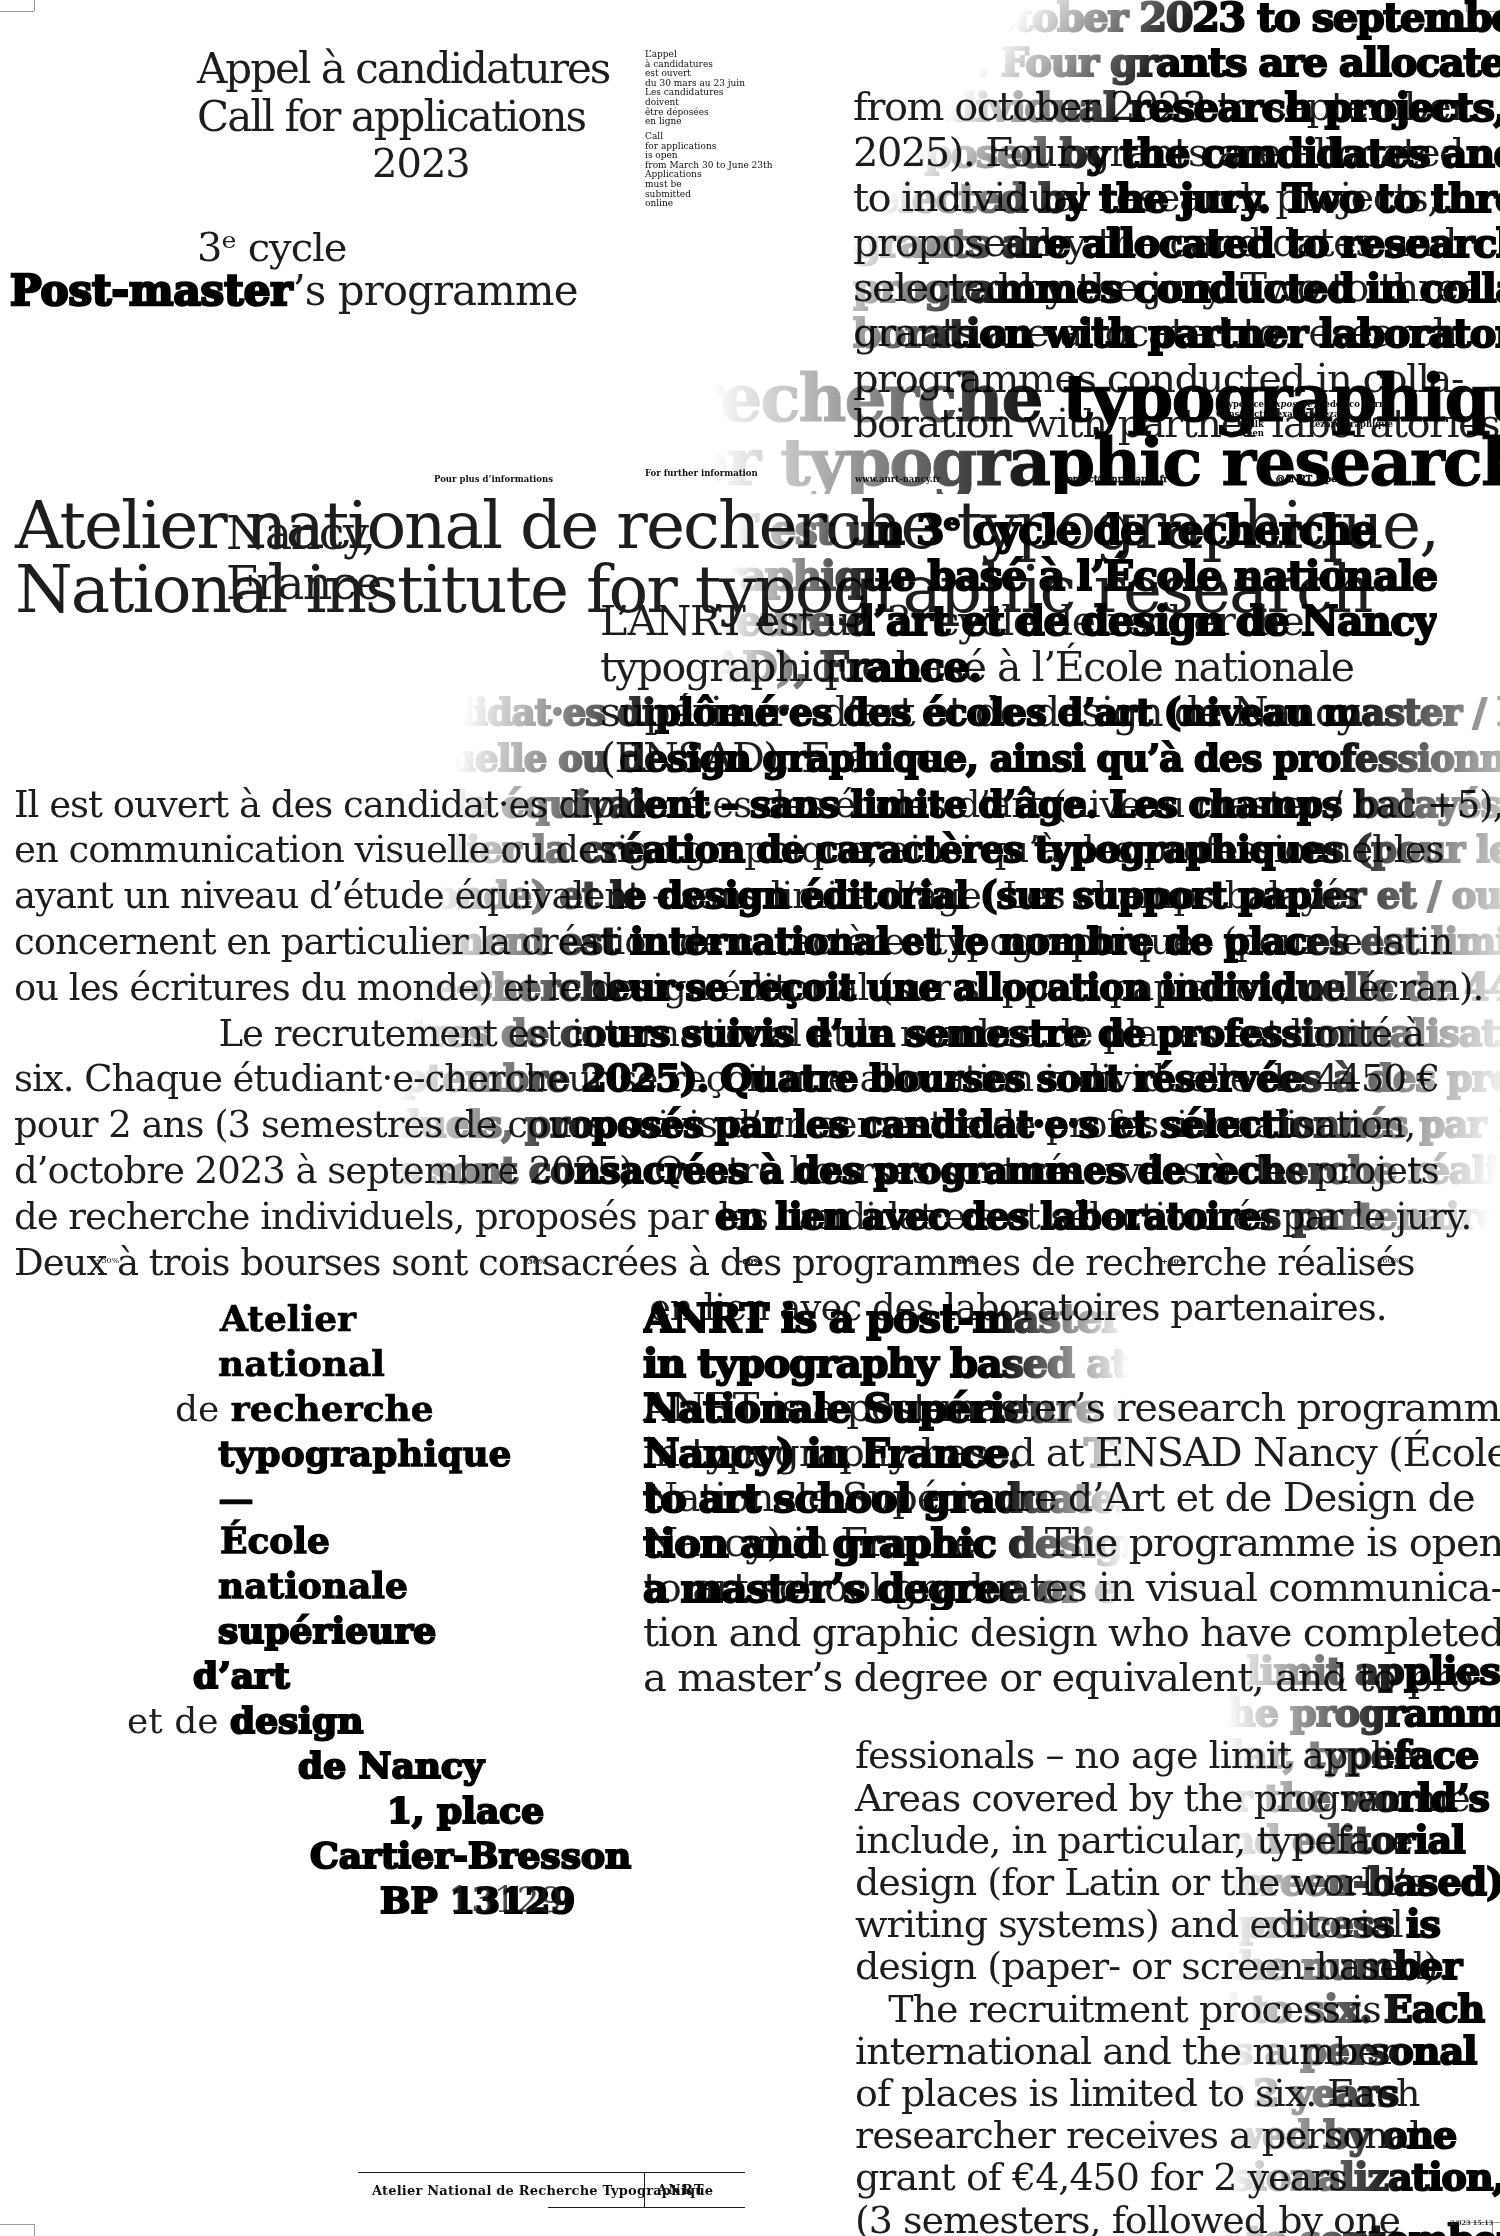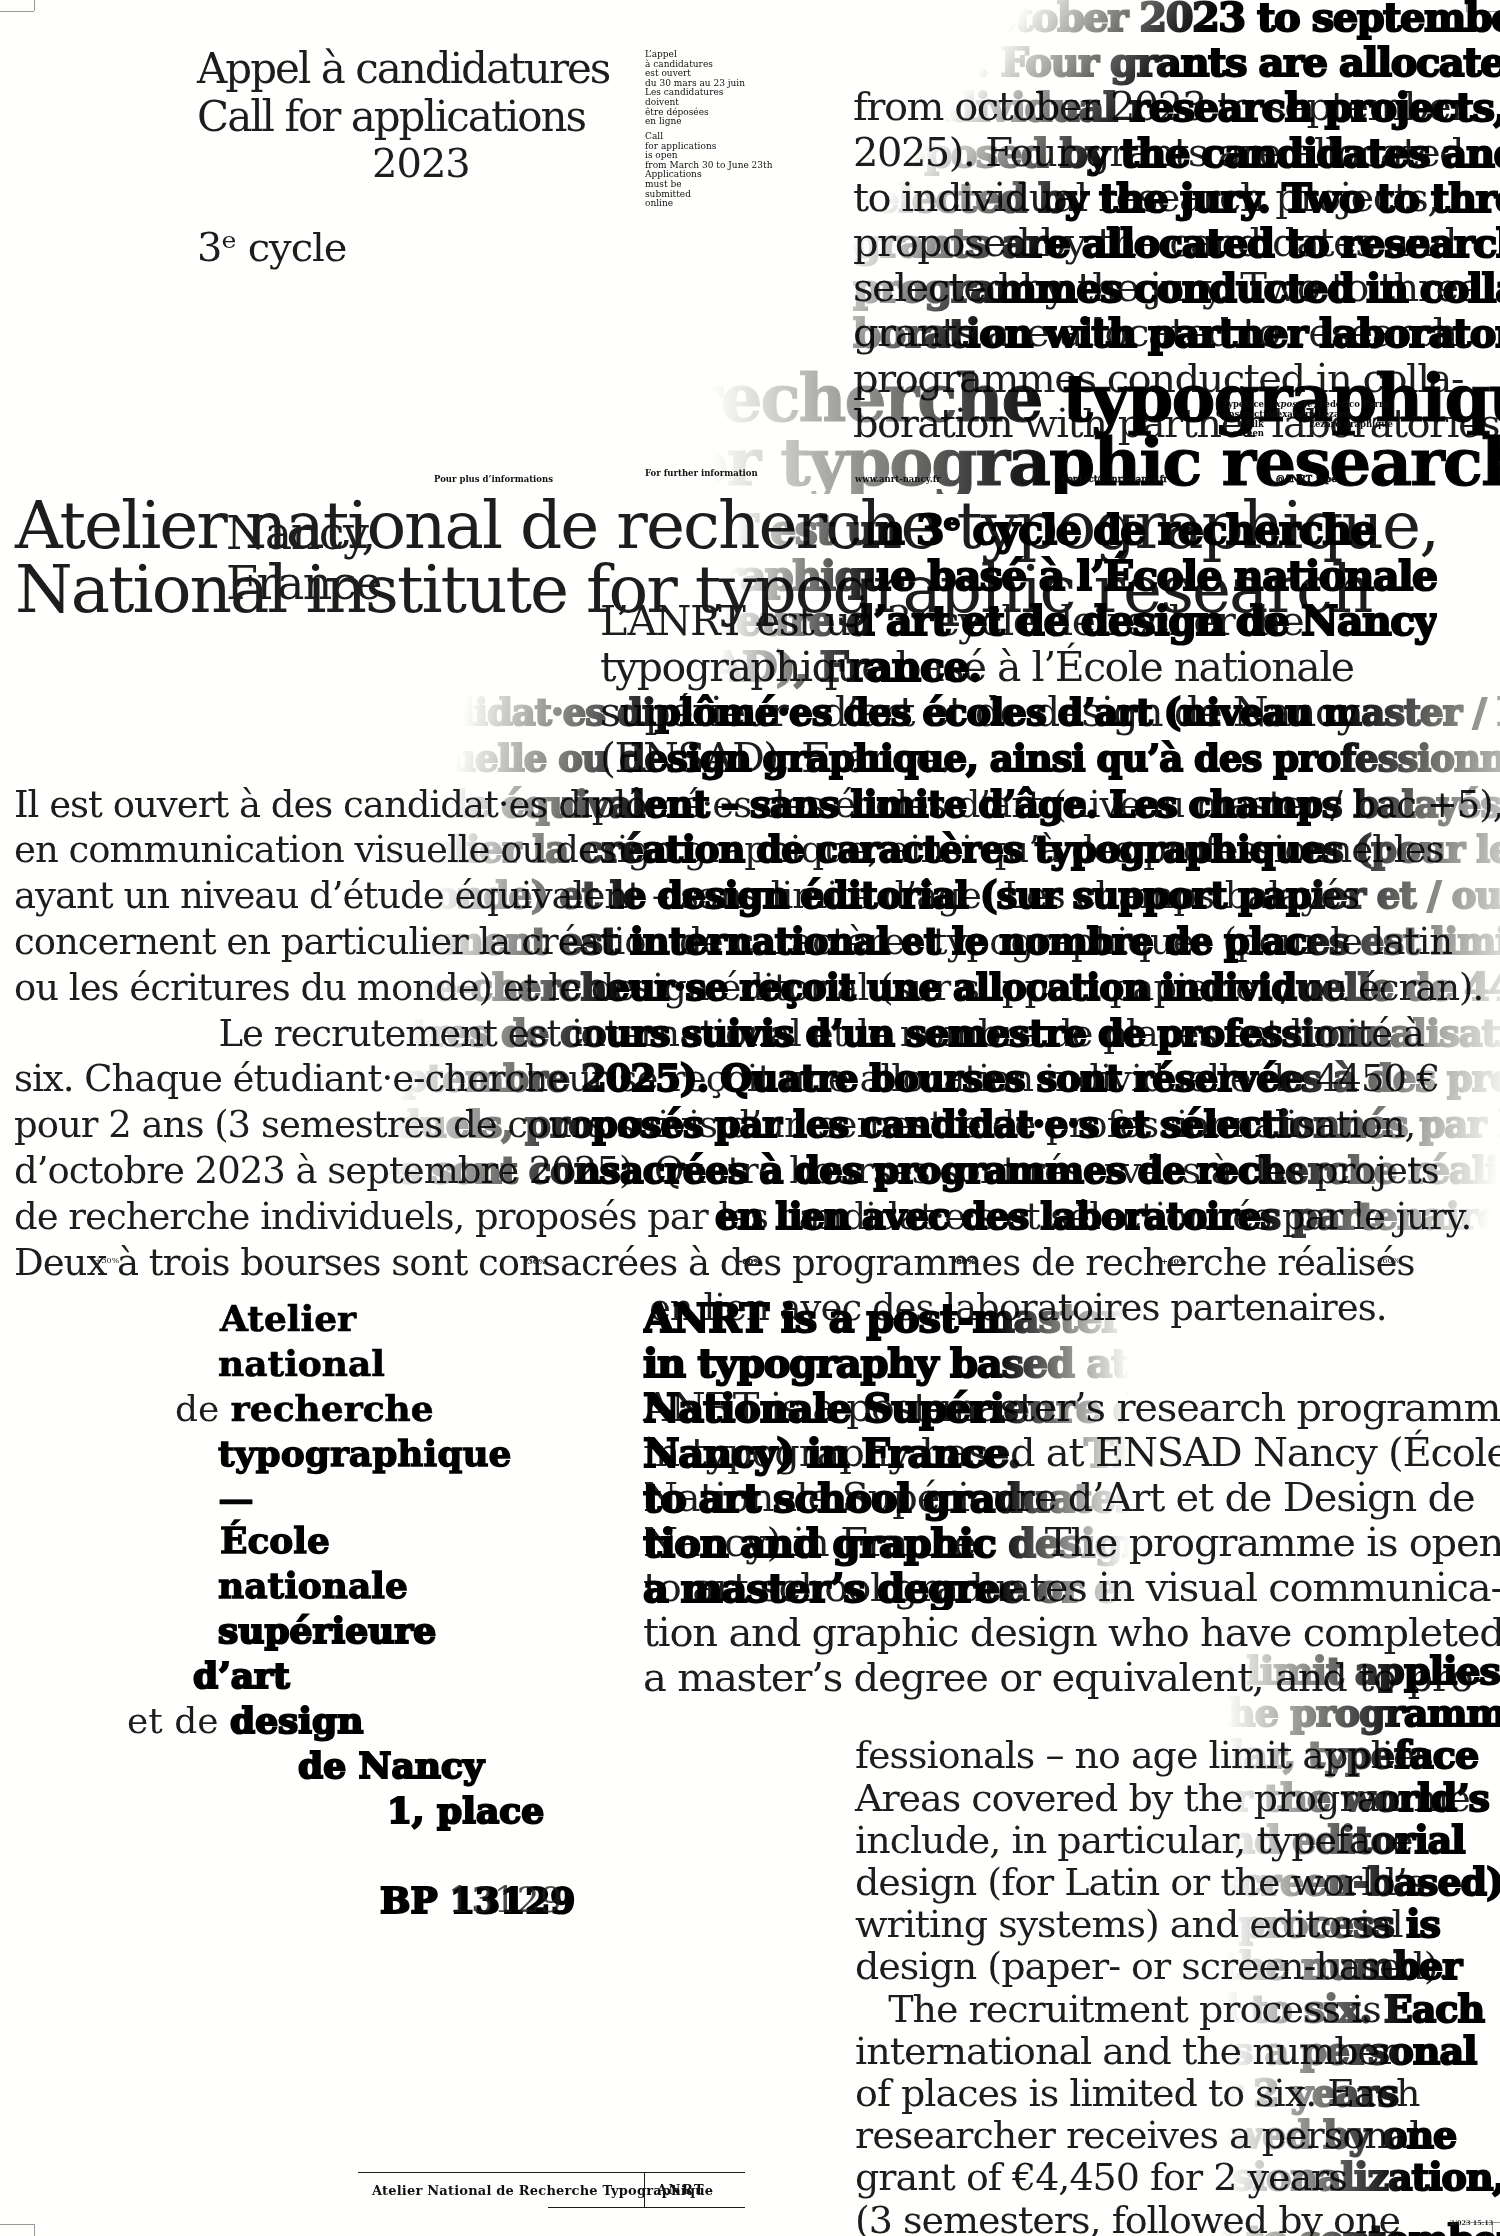--- a/index.html
+++ b/index.html
@@ -97,20 +97,23 @@
 2025). Four grants are allocated
 to individual research projects,
 proposed by the candidates and
 selected by the jury. Two to three
 grants are allocated to research
 programmes conducted in colla-
 boration with partner laboratories.</span>
   </div>
 
   <div class="abs light" style="left:197px;top:224px;font-size:40px;letter-spacing:-1px;">3ᵉ cycle</div>
+  <div class="abs" style="left:10px;top:266px;font-size:42px;">
+    <span class="boldslab" style="-webkit-text-stroke:2.6px #000;">Post-master</span><span class="light" style="letter-spacing:-1px;">’s programme</span>
+  </div>
 
   <div class="xp b-institute s1" style="left:15px;top:366px;width:1500px;font-size:66px;line-height:64px;letter-spacing:-2px;">
     <span class="lt">Atelier national de recherche typographique,
 National institute for typographic research</span>
     <span class="hv">Atelier national de recherche typographique,
 National institute for typographic research</span>
   </div>
 
   <div class="abs credits" style="left:1216px;top:400px;">
     <div class="row">
@@ -190,20 +193,21 @@
   <div class="addr aw1" style="left:175px;top:1387px;"><span class="pre">de </span><span class="main">recherche</span></div>
   <div class="addr aw2" style="left:218px;top:1432px;"><span class="main">typographique</span></div>
   <div class="addr aw1" style="left:218px;top:1477px;"><span class="main">—</span></div>
   <div class="addr aw2" style="left:220px;top:1519px;"><span class="main">École</span></div>
   <div class="addr aw2" style="left:218px;top:1564px;"><span class="main">nationale</span></div>
   <div class="addr aw3" style="left:218px;top:1609px;"><span class="main">supérieure</span></div>
   <div class="addr aw3" style="left:193px;top:1654px;"><span class="main">d’art</span></div>
   <div class="addr aw3" style="left:127px;top:1699px;"><span class="pre">et de </span><span class="main">design</span></div>
   <div class="addr aw3" style="left:298px;top:1744px;"><span class="main">de Nancy</span></div>
   <div class="addr aw3" style="left:387px;top:1789px;"><span class="main">1, place</span></div>
+  <div class="addr aw3" style="left:310px;top:1834px;"><span class="main">Cartier-Bresson</span></div>
   <div class="addr aw3" style="left:380px;top:1879px;"><span class="main">BP 13129</span></div>
   <div class="abs light" style="left:448px;top:1879px;font-size:36px;opacity:.8;">13129</div>
 
   <div class="xp b-en1 s2" style="left:643px;top:1295px;width:855px;font-size:40px;line-height:45px;letter-spacing:-1.2px;">
     <span class="lt">ANRT is a post-master’s research programme
 in typography based at ENSAD Nancy (École
 Nationale Supérieure d’Art et de Design de
 Nancy) in France.     The programme is open
 to art school graduates in visual communica-
 tion and graphic design who have completed

